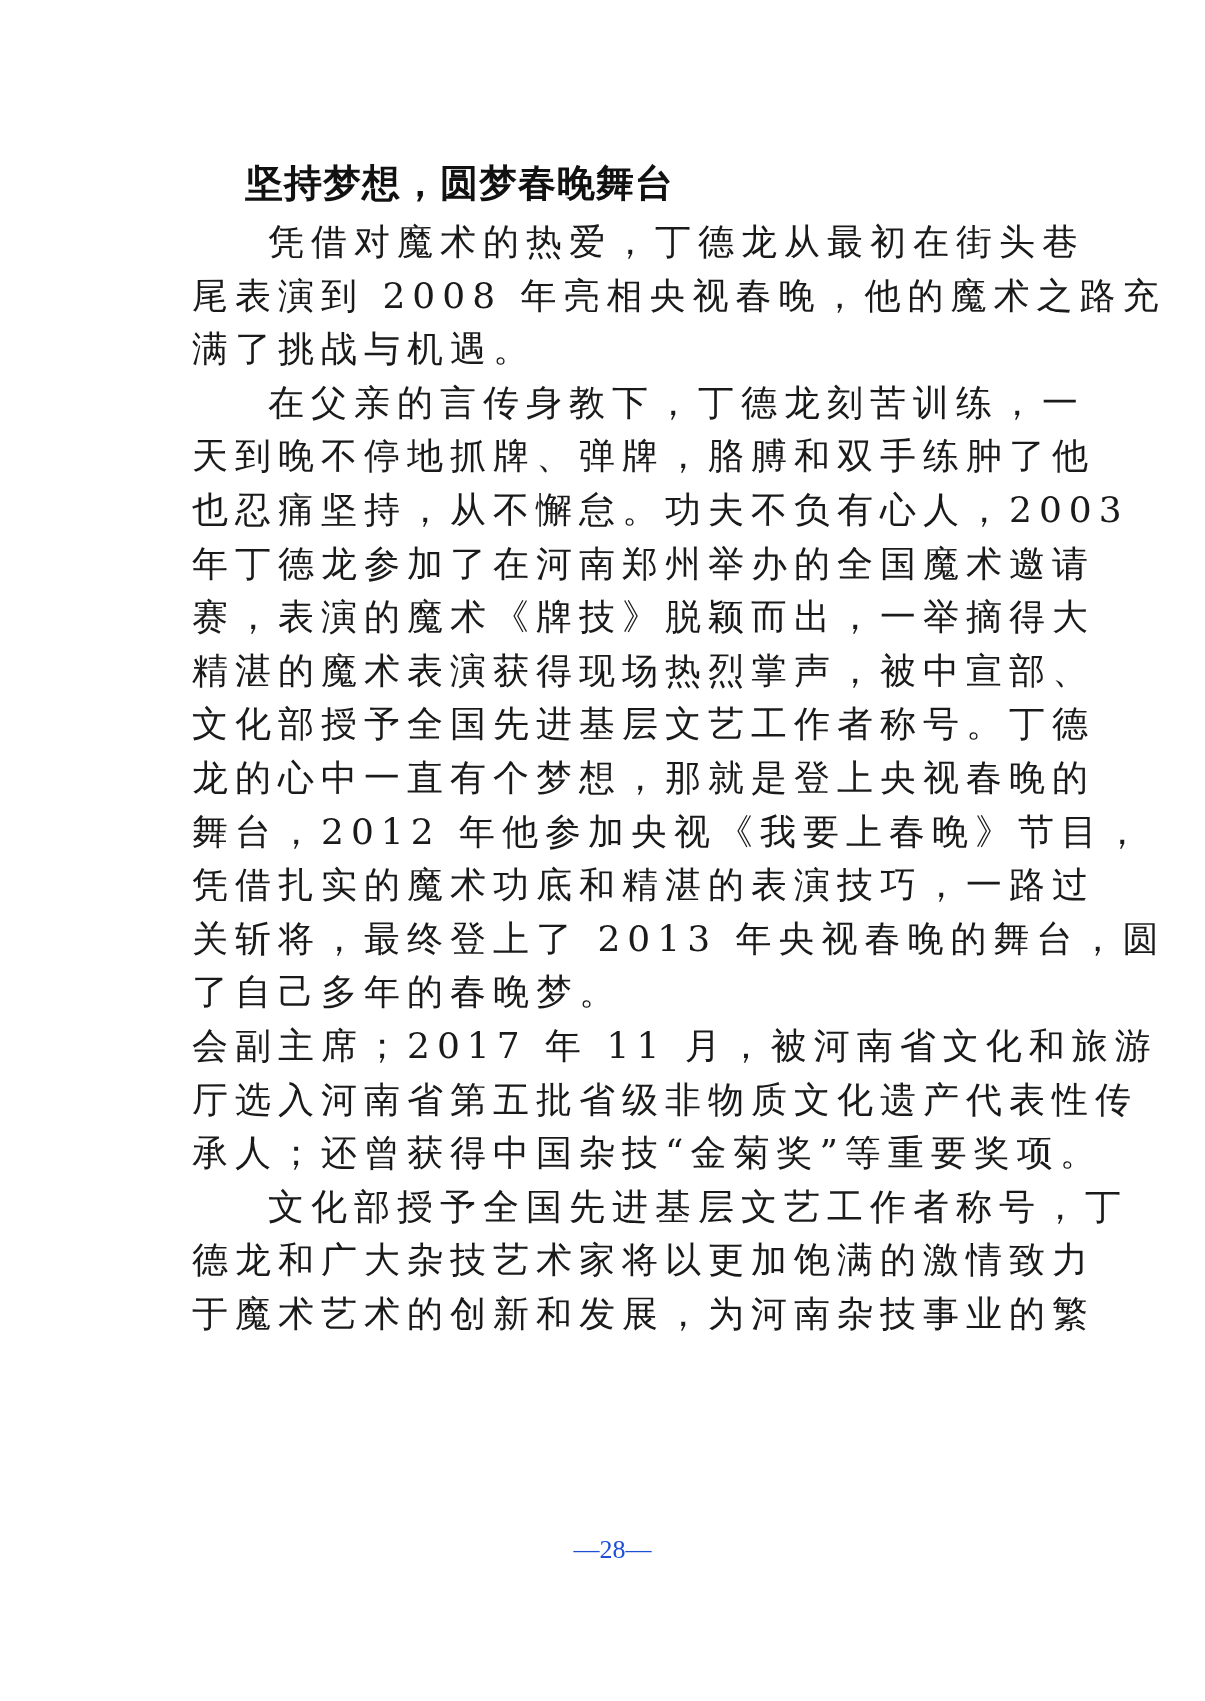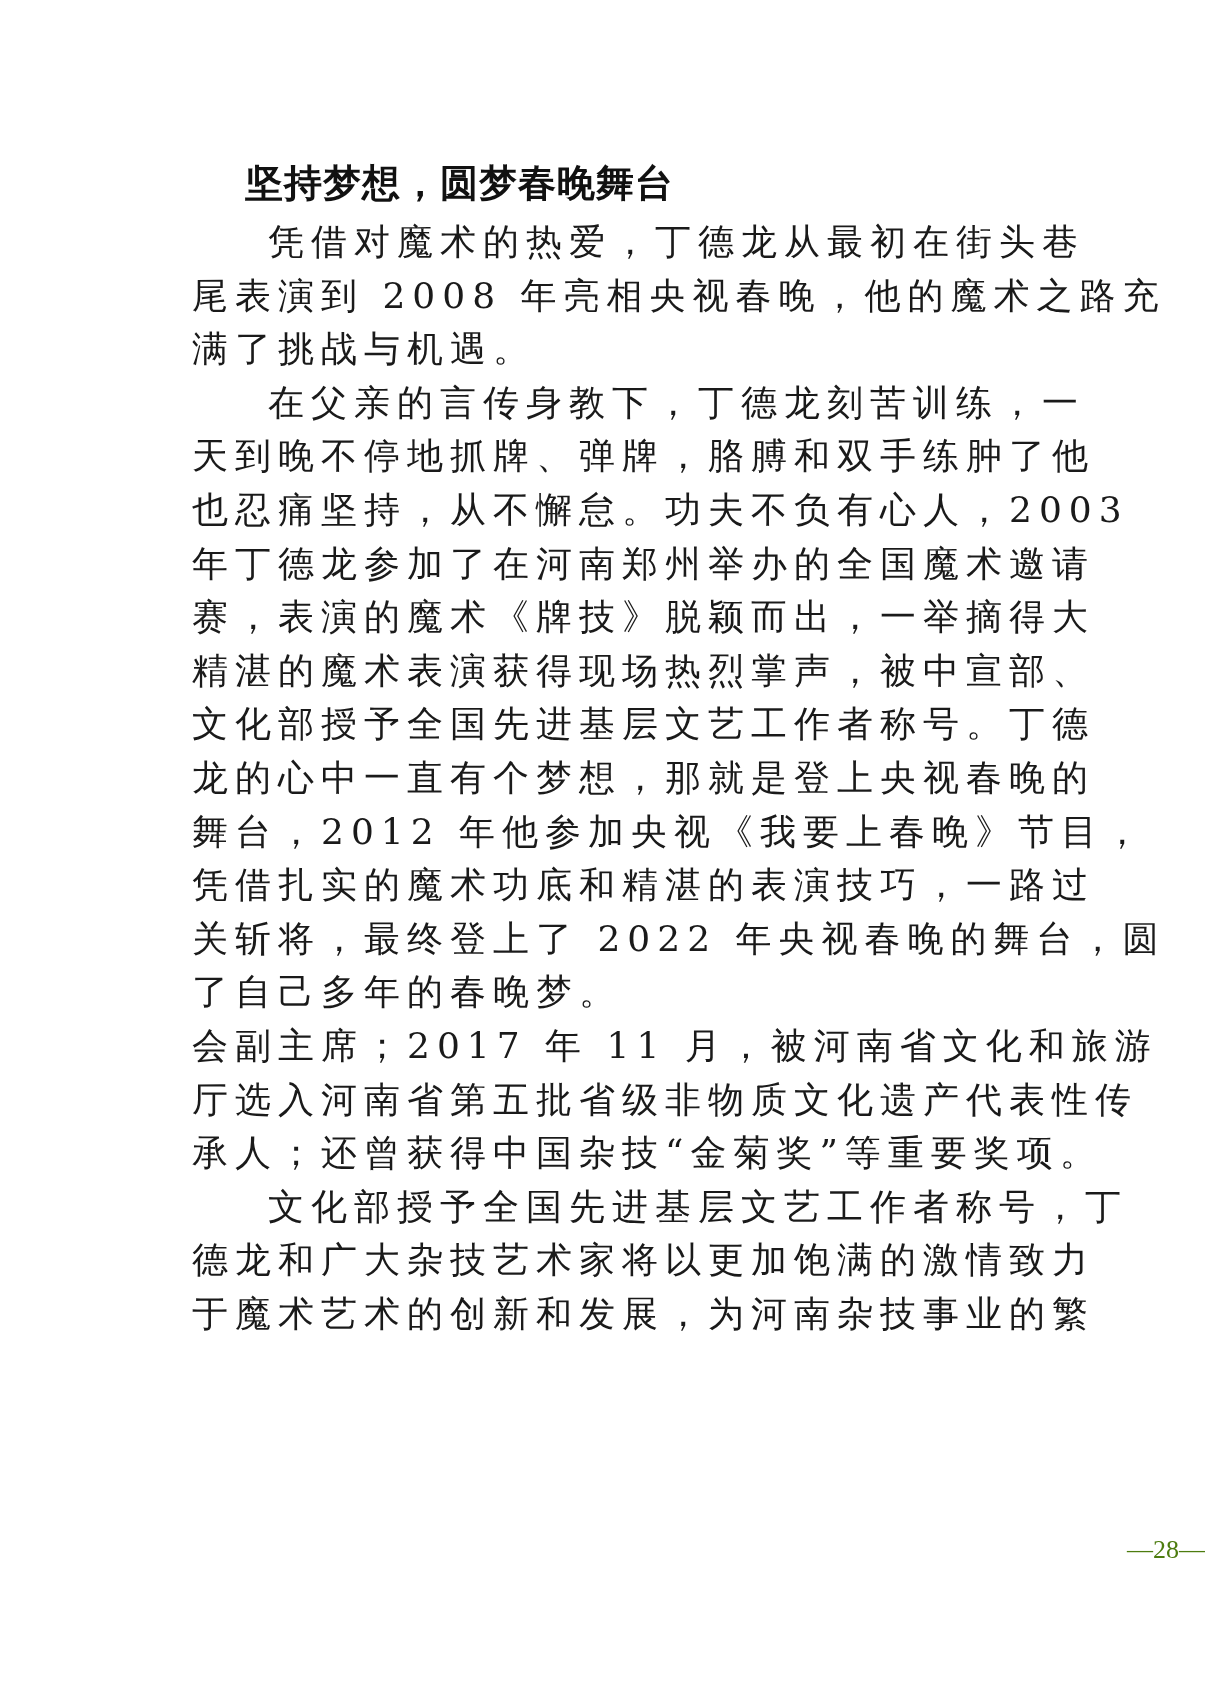--- a/index.html
+++ b/index.html
@@ -48,23 +48,23 @@
       overflow: visible;
     }
     .line.indent {
       padding-left: 76px;
     }
     .page-number {
       position: absolute;
       left: 0;
       width: 1205px;
       top: 1535px;
-      text-align: right;
+      text-align: center;
       font-size: 26px;
-      color: #4d7c0f;
+      color: #1d4ed8;
       font-family: "Liberation Serif", "DejaVu Serif", serif;
       padding-left: 20px;
       box-sizing: border-box;
     }
   </style>
 </head>
 <body>
 
 <div class="page">
   <div class="heading">坚持梦想，圆梦春晚舞台</div>
@@ -76,21 +76,21 @@
     <div class="line indent">在父亲的言传身教下，丁德龙刻苦训练，一</div>
     <div class="line">天到晚不停地抓牌、弹牌，胳膊和双手练肿了他</div>
     <div class="line">也忍痛坚持，从不懈怠。功夫不负有心人，2003</div>
     <div class="line">年丁德龙参加了在河南郑州举办的全国魔术邀请</div>
     <div class="line">赛，表演的魔术《牌技》脱颖而出，一举摘得大</div>
     <div class="line">精湛的魔术表演获得现场热烈掌声，被中宣部、</div>
     <div class="line">文化部授予全国先进基层文艺工作者称号。丁德</div>
     <div class="line">龙的心中一直有个梦想，那就是登上央视春晚的</div>
     <div class="line">舞台，2012 年他参加央视《我要上春晚》节目，</div>
     <div class="line">凭借扎实的魔术功底和精湛的表演技巧，一路过</div>
-    <div class="line">关斩将，最终登上了 2022 年央视春晚的舞台，圆</div>
+    <div class="line">关斩将，最终登上了 2013 年央视春晚的舞台，圆</div>
     <div class="line">了自己多年的春晚梦。</div>
     <div class="line">会副主席；2017 年 11 月，被河南省文化和旅游</div>
     <div class="line">厅选入河南省第五批省级非物质文化遗产代表性传</div>
     <div class="line">承人；还曾获得中国杂技“金菊奖”等重要奖项。</div>
     <div class="line indent">文化部授予全国先进基层文艺工作者称号，丁</div>
     <div class="line">德龙和广大杂技艺术家将以更加饱满的激情致力</div>
     <div class="line">于魔术艺术的创新和发展，为河南杂技事业的繁</div>
   </div>
 
   <div class="page-number">—28—</div>

